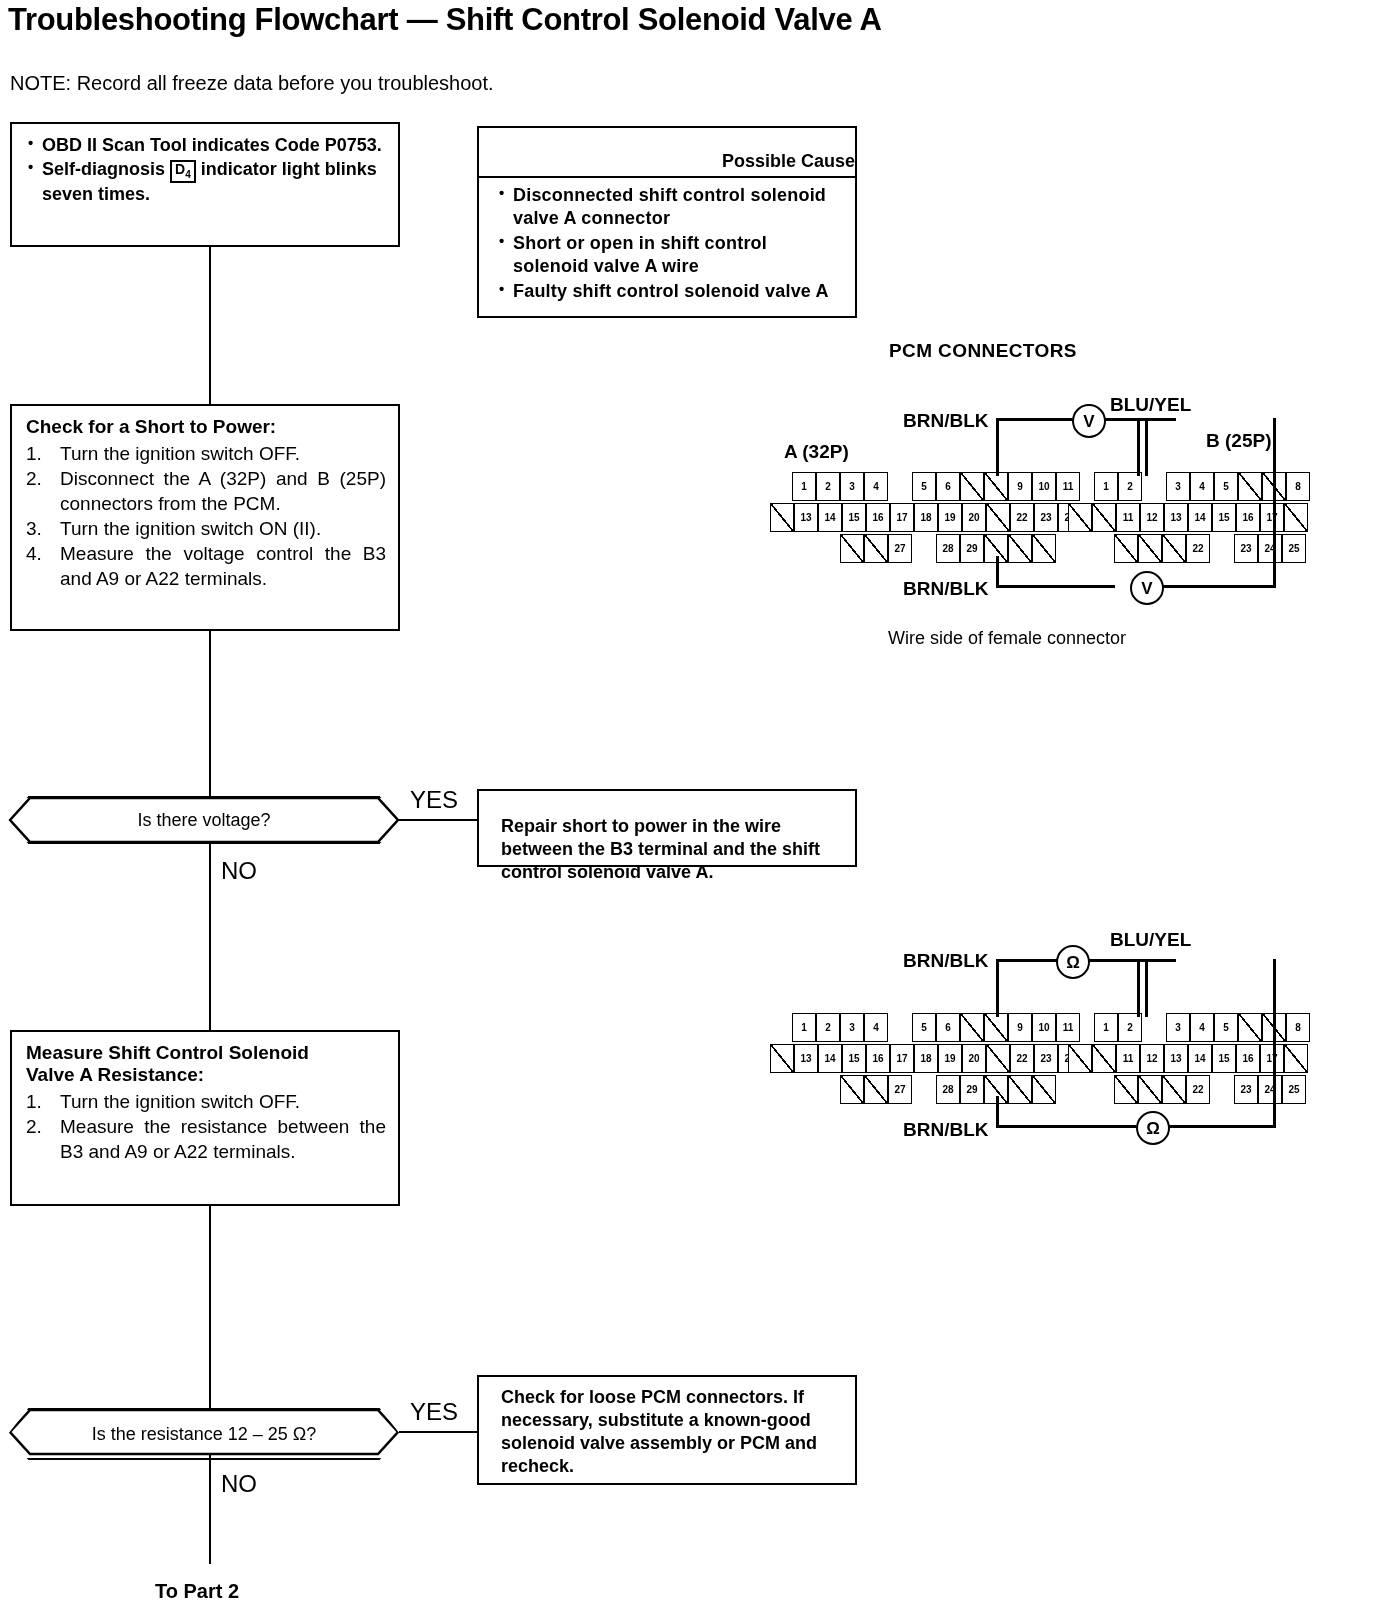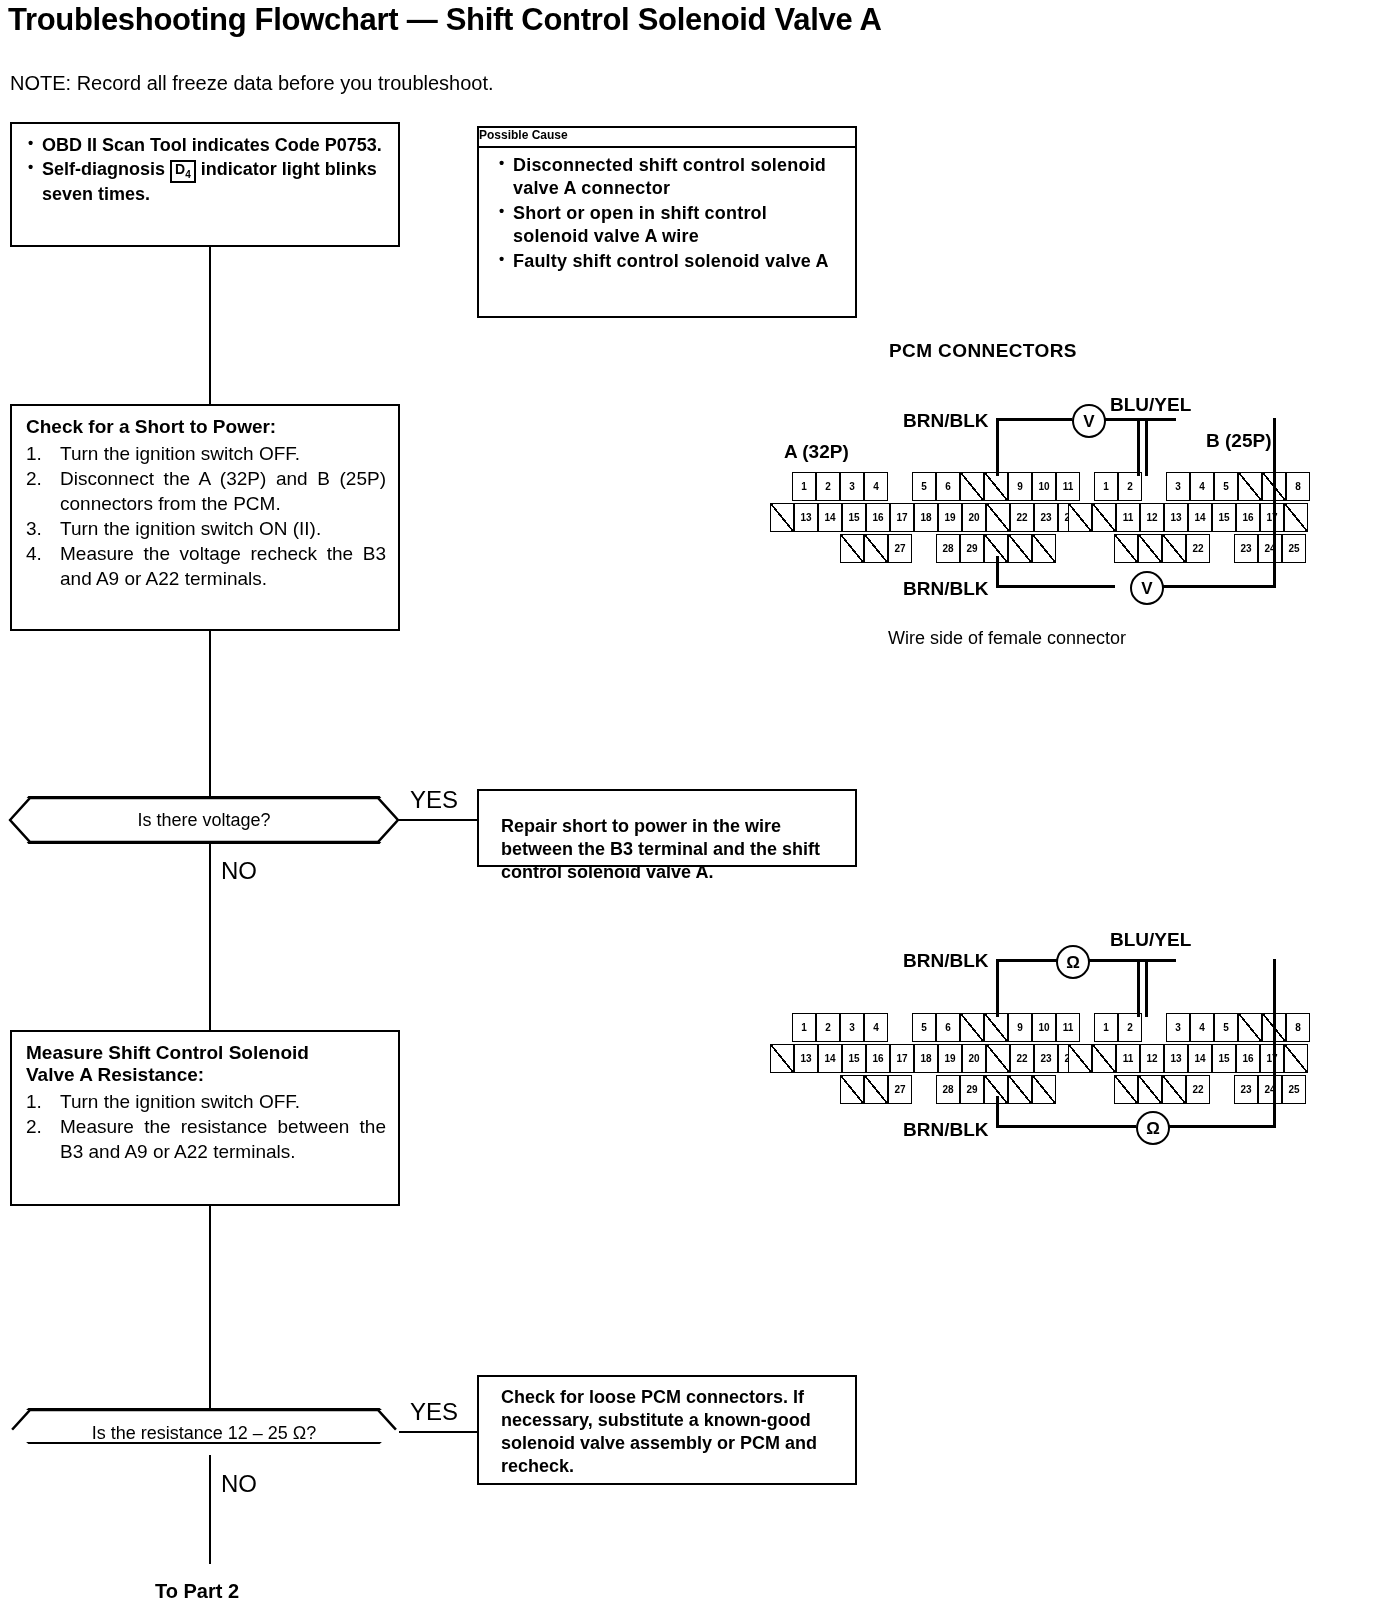--- a/index.html
+++ b/index.html
@@ -101,24 +101,24 @@
     font-size: 19px;
   }
 
   .boxhead {
     font-size: 19px;
     font-weight: bold;
   }
 
   
   #cause-box .cause-title {
-    text-align: left;
-    font-weight: bold;
-    font-size: 12px;
-    padding: 0 0 4px 0;
+    text-align: right;
+    font-weight: bold;
+    font-size: 18px;
+    padding: 23px 0 4px 0;
     border-bottom: 2px solid #000;
   }
   #cause-box .cause-body {
     padding: 6px 10px 8px 18px;
   }
   #cause-box ul.bul > li {
     font-size: 18px;
     letter-spacing: 0.2px;
   }
 
@@ -271,21 +271,21 @@
 
   <div class="vline" style="left:209px; top:247px; height:157px;"></div>
 
   <div class="flowbox" id="check-power-box" style="left:10px; top:404px; width:390px; height:227px;">
     <div class="inner">
       <div class="boxhead">Check for a Short to Power:</div>
       <ol class="steps">
         <li>Turn the ignition switch OFF.</li>
         <li>Disconnect the A (32P) and B (25P) connectors from the PCM.</li>
         <li>Turn the ignition switch ON (II).</li>
-        <li>Measure the voltage recheck the B3 and A9 or A22 terminals.</li>
+        <li>Measure the voltage control the B3 and A9 or A22 terminals.</li>
       </ol>
     </div>
   </div>
 
   <div class="vline" style="left:209px; top:631px; height:165px;"></div>
 
   <div class="decision" id="decision-voltage" style="left:8px; top:796px; width:392px; height:48px;">
     <svg class="dec-shell" viewBox="0 0 392 48" preserveAspectRatio="none">
       <polygon points="2,24 22,2 370,2 390,24 370,46 22,46" fill="none" stroke="#000" stroke-width="2.6"></polygon>
     </svg>
@@ -310,21 +310,21 @@
       <div class="boxhead">Valve A Resistance:</div>
       <ol class="steps">
         <li>Turn the ignition switch OFF.</li>
         <li>Measure the resistance between the B3 and A9 or A22 terminals.</li>
       </ol>
     </div>
   </div>
 
   <div class="vline" style="left:209px; top:1206px; height:202px;"></div>
 
-  <div class="decision" id="decision-resistance" style="left:8px; top:1408px; width:392px; height:36px;align-items:flex-end;">
+  <div class="decision" id="decision-resistance" style="left:8px; top:1408px; width:392px; height:52px;">
     <svg class="dec-shell" viewBox="0 0 392 48" preserveAspectRatio="none">
       <polygon points="2,24 22,2 370,2 390,24 370,46 22,46" fill="none" stroke="#000" stroke-width="2.6"></polygon>
     </svg>
     <span class="dec-txt">Is the resistance 12 – 25 Ω?</span>
   </div>
 
   <div class="hline" style="left:399px; top:1431px; width:79px;"></div>
   <div class="edge-label" style="left:410px; top:1398px;">YES</div>
 
   <div class="flowbox" id="recheck-box" style="left:477px; top:1375px; width:380px; height:110px;">

